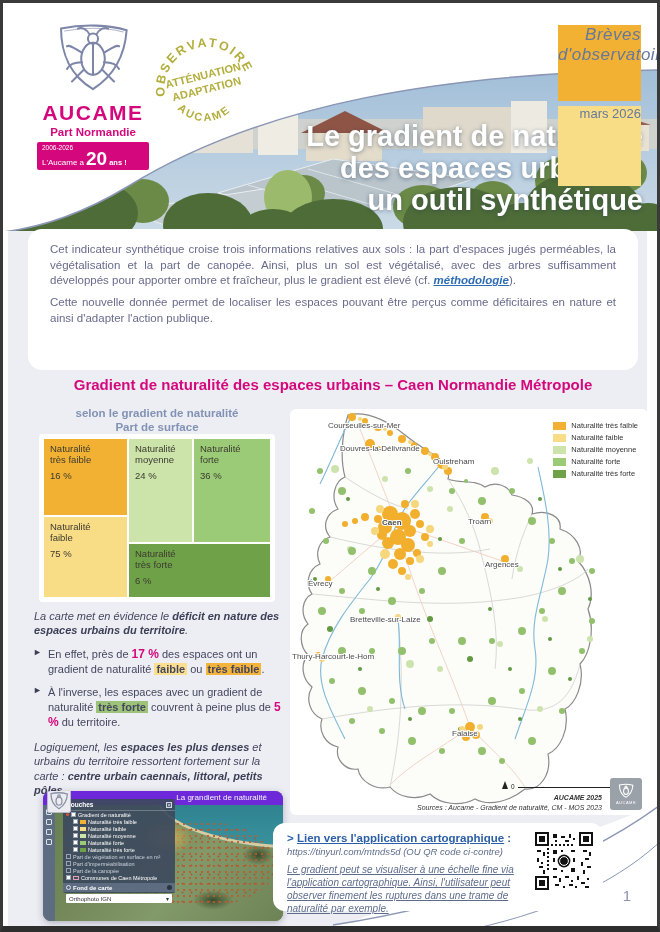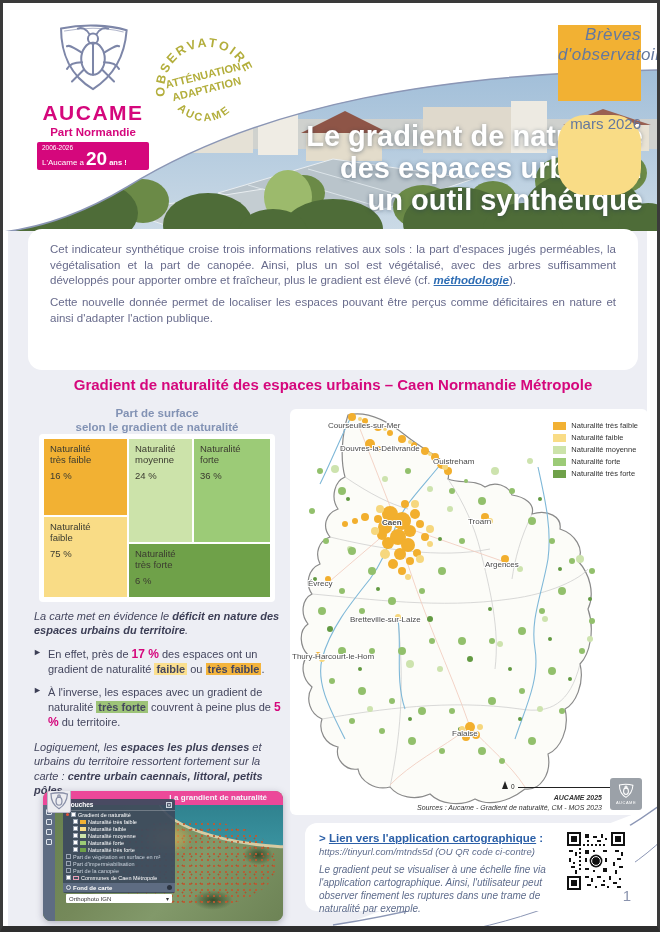--- a/index.html
+++ b/index.html
@@ -3,21 +3,21 @@
 <meta charset="utf-8">
 <style>
   html,body{margin:0;padding:0;background:#888;}
   *{box-sizing:border-box;font-family:"Liberation Sans",sans-serif;}
   .page{position:relative;width:660px;height:932px;background:#fff;margin:0 auto;
         border:3px solid #3a3a3a;border-bottom:6px solid #2e2e2e;overflow:hidden;}
 
   
   .series{position:absolute;top:22px;right:16px;text-align:right;color:#64789E;z-index:6;}
   .series .t1{font-size:17px;font-style:italic;letter-spacing:.5px;}
-  .series .t2{font-size:15px;margin-top:14px;border-radius:27px;}
+  .series .t2{font-size:13px;margin-top:5px;}
   .brand{position:absolute;left:34px;top:18px;width:112px;text-align:center;z-index:6;}
   .brand .nm{font-size:21px;font-weight:bold;color:#D5077C;letter-spacing:1.5px;margin-top:2px;}
   .brand .rg{font-size:11.5px;font-weight:bold;color:#D5077C;margin-top:1px;}
   .badge{margin-top:4px;background:#D5077C;color:#fff;border-radius:2px;padding:2px 5px 3px;text-align:left;}
   .badge .y{font-size:6.5px;display:block;}
   .badge .row{display:flex;align-items:baseline;gap:2px;}
   .badge .p{font-size:8px;}
   .badge .n{font-size:19px;font-weight:bold;line-height:.85;}
   .badge .s{font-size:7.5px;font-weight:bold;}
   .stamp{position:absolute;left:146px;top:22px;z-index:6;transform:rotate(-14deg);}
@@ -57,22 +57,22 @@
   .bullet{position:relative;padding-left:15px;margin:0 0 9px;}
   .bullet .mk{position:absolute;left:0;top:0;font-size:9px;color:#3C3E55;}
   .num{color:#D5077C;font-weight:bold;font-size:12px;}
   .hl-y{background:#FBDF8E;padding:0 2px;font-weight:bold;}
   .hl-o{background:#F4B43C;padding:0 2px;font-weight:bold;}
   .hl-g{background:#9DC378;padding:0 2px;font-weight:bold;}
 
   
   .app{position:absolute;left:40px;top:788px;width:240px;height:130px;border-radius:8px;overflow:hidden;
        z-index:2;box-shadow:0 2px 7px rgba(60,60,90,.35);background:#7a8f5e;}
-  .app-bar{position:absolute;left:0;top:0;right:0;height:14px;background:#ec4899;z-index:4;
-           color:#F5F5FB;font-size:8px;text-align:right;padding:2px 16px 0 0;font-weight:bold;}
+  .app-bar{position:absolute;left:0;top:0;right:0;height:14px;background:#6d28d9;z-index:4;
+           color:#F5F5FB;font-size:8px;text-align:right;padding:2px 16px 0 0;}
   .app-chip{position:absolute;left:4px;top:-2px;width:24px;height:24px;background:#ECECF0;border:1px solid #B8B8C8;
             border-radius:2px;z-index:5;}
   .app-map{position:absolute;left:0;top:14px;right:0;bottom:0;
      background:linear-gradient(130deg,#66804e 0%,#75895a 35%,#82996a 60%,#6d8355 100%);}
   .app-sea{position:absolute;right:-24px;top:-8px;width:150px;height:52px;
      background:linear-gradient(180deg,#2E7F8C,#3A93A0);border-radius:0 0 0 100% / 0 0 0 100%;
      box-shadow:inset 0 -3px 0 #d8cba0;}
   .app-speck{position:absolute;left:60px;top:16px;right:8px;bottom:14px;border-radius:45%;
      background-image:radial-gradient(circle,#C05A30 .8px,transparent 1.3px),radial-gradient(circle,#B04F2A .7px,transparent 1.2px);
      background-size:6px 6px,9px 9px;background-position:0 0,3px 4px;opacity:.9;}
@@ -112,26 +112,26 @@
   .scale .z{font-size:6.5px;color:#222;}
   .scale .ln{flex:1;border-bottom:1.5px solid #222;height:1px;margin-bottom:2px;}
   .credit{position:absolute;right:46px;top:385px;font-size:7px;font-weight:bold;font-style:italic;color:#333;z-index:3;}
   .sources{position:absolute;right:46px;top:395px;font-size:7px;font-style:italic;color:#333;z-index:3;white-space:nowrap;}
   .map-logo{position:absolute;right:6px;bottom:5px;width:32px;height:32px;background:#9BA1A8;border-radius:3px;z-index:3;
             display:flex;flex-direction:column;align-items:center;justify-content:center;}
   .map-logo .cap{font-size:4px;color:#fff;letter-spacing:.5px;margin-top:1px;}
 
   
   .link-card{position:absolute;left:270px;top:820px;width:330px;height:88px;background:#fff;border-radius:12px;
-             z-index:3;padding:9px 10px 9px 14px;display:flex;gap:8px;margin-left:32px;}
+             z-index:3;padding:9px 10px 9px 14px;display:flex;gap:8px;}
   .lc-text{flex:1;}
   .lc-h{font-size:11.5px;font-weight:bold;color:#2B5FA7;}
   .lc-h .u{text-decoration:underline;cursor:pointer;}
   .lc-url{font-size:9.5px;font-style:italic;color:#5E6C8C;margin-top:2px;}
-  .lc-body{font-size:10px;font-style:italic;color:#5E6C8C;line-height:1.3;margin-top:6px;}
+  .lc-body{font-size:10px;font-style:italic;color:#5E6C8C;line-height:1.3;margin-top:6px;text-decoration:underline;}
   .qr{width:58px;height:58px;flex:none;}
   .pagenum{position:absolute;right:26px;top:884px;font-size:15px;color:#8A93AE;z-index:3;}
 </style>
 </head>
 <body>
 
 <div class="page">
 
   <div class="main-bg"></div>
 
@@ -243,22 +243,22 @@
   </svg>
 
   <div class="intro">
     <p><span>Cet indicateur synthétique croise trois informations relatives aux sols : la part d'espaces jugés perméables, la végétalisation et la part de canopée. Ainsi, plus un sol est végétalisé, avec des arbres suffisamment développés pour apporter ombre et fraîcheur, plus le gradient est élevé (cf. </span><span class="lnk">méthodologie</span><span>).</span></p>
     <p><span>Cette nouvelle donnée permet de localiser les espaces pouvant être perçus comme déficitaires en nature et ainsi d'adapter l'action publique.</span></p>
   </div>
 
   <div class="sec-title">Gradient de naturalité des espaces urbains – Caen Normandie Métropole</div>
 
   <div class="tm-title">
+    <div>selon le gradient de naturalité</div>
     <div>Part de surface</div>
-    <div>selon le gradient de naturalité</div>
   </div>
   <div class="tm-panel">
     <div class="tile t1">
       <div>Naturalité</div>
         <div>très faible</div>
       <div class="v">16 %</div>
     </div>
     <div class="tile t2">
       <div>Naturalité</div>
         <div>faible</div>

